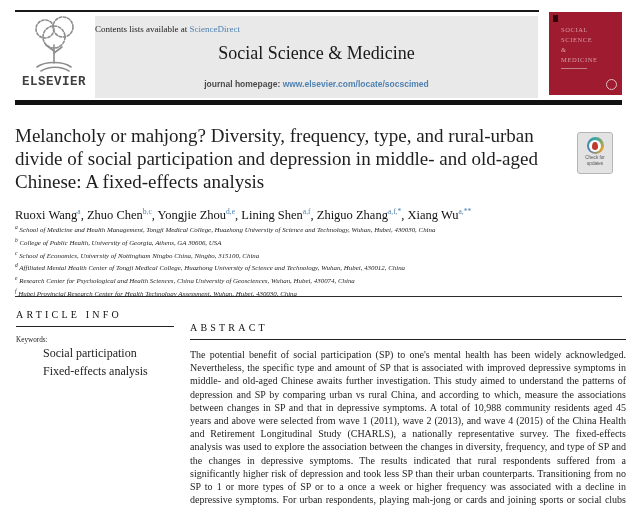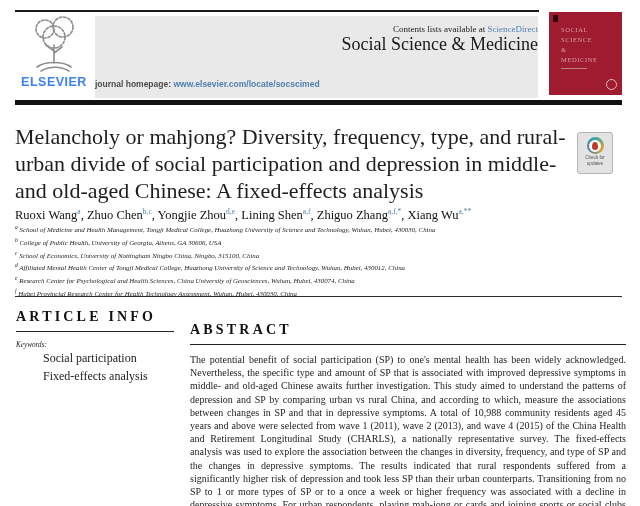--- a/index.html
+++ b/index.html
@@ -3,41 +3,41 @@
 <meta charset="utf-8">
 <style>
   html,body{margin:0;padding:0;background:#fff;}
   .page{position:relative;width:640px;height:506px;background:#fff;overflow:hidden;
         font-family:"Liberation Serif",serif;color:#1a1a1a;}
 
   
   .top-rule{position:absolute;left:15px;top:10px;width:524px;height:2px;background:#1a1a1a;}
   .elsevier-logo{position:absolute;left:14px;top:15px;width:80px;height:84px;text-align:center;}
   .elsevier-logo svg{display:block;margin:0 auto;}
-  .elsevier-word{font-family:Liberation Sans, sans-serif;font-size:12.5px;font-weight:bold;
-                 color:#3b82f6;letter-spacing:0.5px;line-height:1;margin-top:1px;}
+  .elsevier-word{font-family:Liberation Mono, monospace;font-size:12.5px;font-weight:bold;
+                 color:#404040;letter-spacing:0.5px;line-height:1;margin-top:1px;}
 
   .header-box{position:absolute;left:95px;top:16px;width:443px;height:82px;background:#e9e9e9;}
-  .contents-line{margin-top:8px;text-align:right;font-size:9px;color:#222;}
+  .contents-line{margin-top:8px;text-align:left;font-size:9px;color:#222;}
   .link{color:#4f81b1;text-decoration:none;}
-  .journal-title{text-align:right;font-size:18px;color:#191919;}
-  .homepage-line{position:absolute;left:0;right:0;bottom:9px;text-align:left;
+  .journal-title{margin-top:9px;text-align:center;font-size:18px;color:#191919;}
+  .homepage-line{position:absolute;left:0;right:0;bottom:9px;text-align:center;
                  font-family:"Liberation Sans",sans-serif;font-size:8.5px;font-weight:bold;color:#4a4a4a;}
 
   .cover{position:absolute;left:549px;top:12px;width:73px;height:83px;background:#9e1b30;}
   .cover-mark{position:absolute;left:4px;top:3px;width:5px;height:7px;background:#30060e;}
   .cover-title{position:absolute;left:12px;top:13px;font-size:6.5px;line-height:1.55;
                letter-spacing:0.6px;color:#d99aa4;}
   .cover-divider{position:absolute;left:12px;top:56px;width:26px;height:1px;background:#c27f88;}
   .cover-ring{position:absolute;right:5px;bottom:5px;width:9px;height:9px;border:1px solid #e2bcc2;
               border-radius:50%;}
   .thick-bar{position:absolute;left:15px;top:100px;width:607px;height:5px;background:#121212;}
 
   
-  .article-title{position:absolute;left:15px;top:124px;width:557px;font-size:22px;
+  .article-title{position:absolute;left:15px;top:124px;width:557px;font-size:19px;
                  line-height:1.22;color:#1e1e1e;}
   .check-badge{position:absolute;left:577px;top:132px;width:34px;height:40px;background:#e3e3e3;
                border:1px solid #b5b5b5;border-radius:3px;text-align:center;}
   .check-circle{width:17px;height:17px;border-radius:50%;margin:4px auto 1px;
                 background:conic-gradient(#3aa7a3,#e0a32e,#4a7eb5,#3aa7a3);
                 position:relative;}
   .check-circle::after{content:"";position:absolute;left:2.5px;top:2.5px;width:12px;height:12px;
                 border-radius:50%;background:#fdfdfd;}
   .check-flame{position:absolute;left:5.5px;top:4.5px;width:6px;height:8px;background:#c0392b;
                border-radius:50% 50% 50% 50% / 60% 60% 40% 40%;z-index:2;}
@@ -45,25 +45,25 @@
 
   
   .author-list{position:absolute;left:15px;top:207px;width:600px;font-size:12.5px;color:#111;}
   .asup{color:#4f81b1;font-size:7.5px;}
   .affil-list{position:absolute;left:15px;top:223px;width:610px;}
   .affil{font-style:italic;font-size:6.9px;line-height:1.66;color:#222;}
   .affil sup{font-size:5.5px;}
   .mid-rule{position:absolute;left:15px;top:296px;width:607px;height:1px;background:#2c2c2c;}
 
   
-  .section-heading{font-size:14px;font-weight:700;letter-spacing:3.2px;color:#111;}
+  .section-heading{font-size:10px;font-weight:400;letter-spacing:3.2px;color:#111;}
   .heading-rule{height:1px;background:#222;margin-top:6px;}
 
   .info-col{position:absolute;left:16px;top:309px;width:158px;}
-  .keywords-label{margin-top:9px;font-style:italic;font-size:7.2px;color:#222;}
+  .keywords-label{margin-top:9px;font-size:7.2px;color:#222;}
   .keyword{font-size:12px;line-height:1.5;color:#222;margin-left:27px;}
 
   .abs-col{position:absolute;left:190px;top:322px;width:436px;}
   .abs-text{margin-top:8px;font-size:10px;line-height:1.32;text-align:justify;color:#1c1c1c;}
 </style>
 </head>
 <body>
 
 <div class="page">
 

